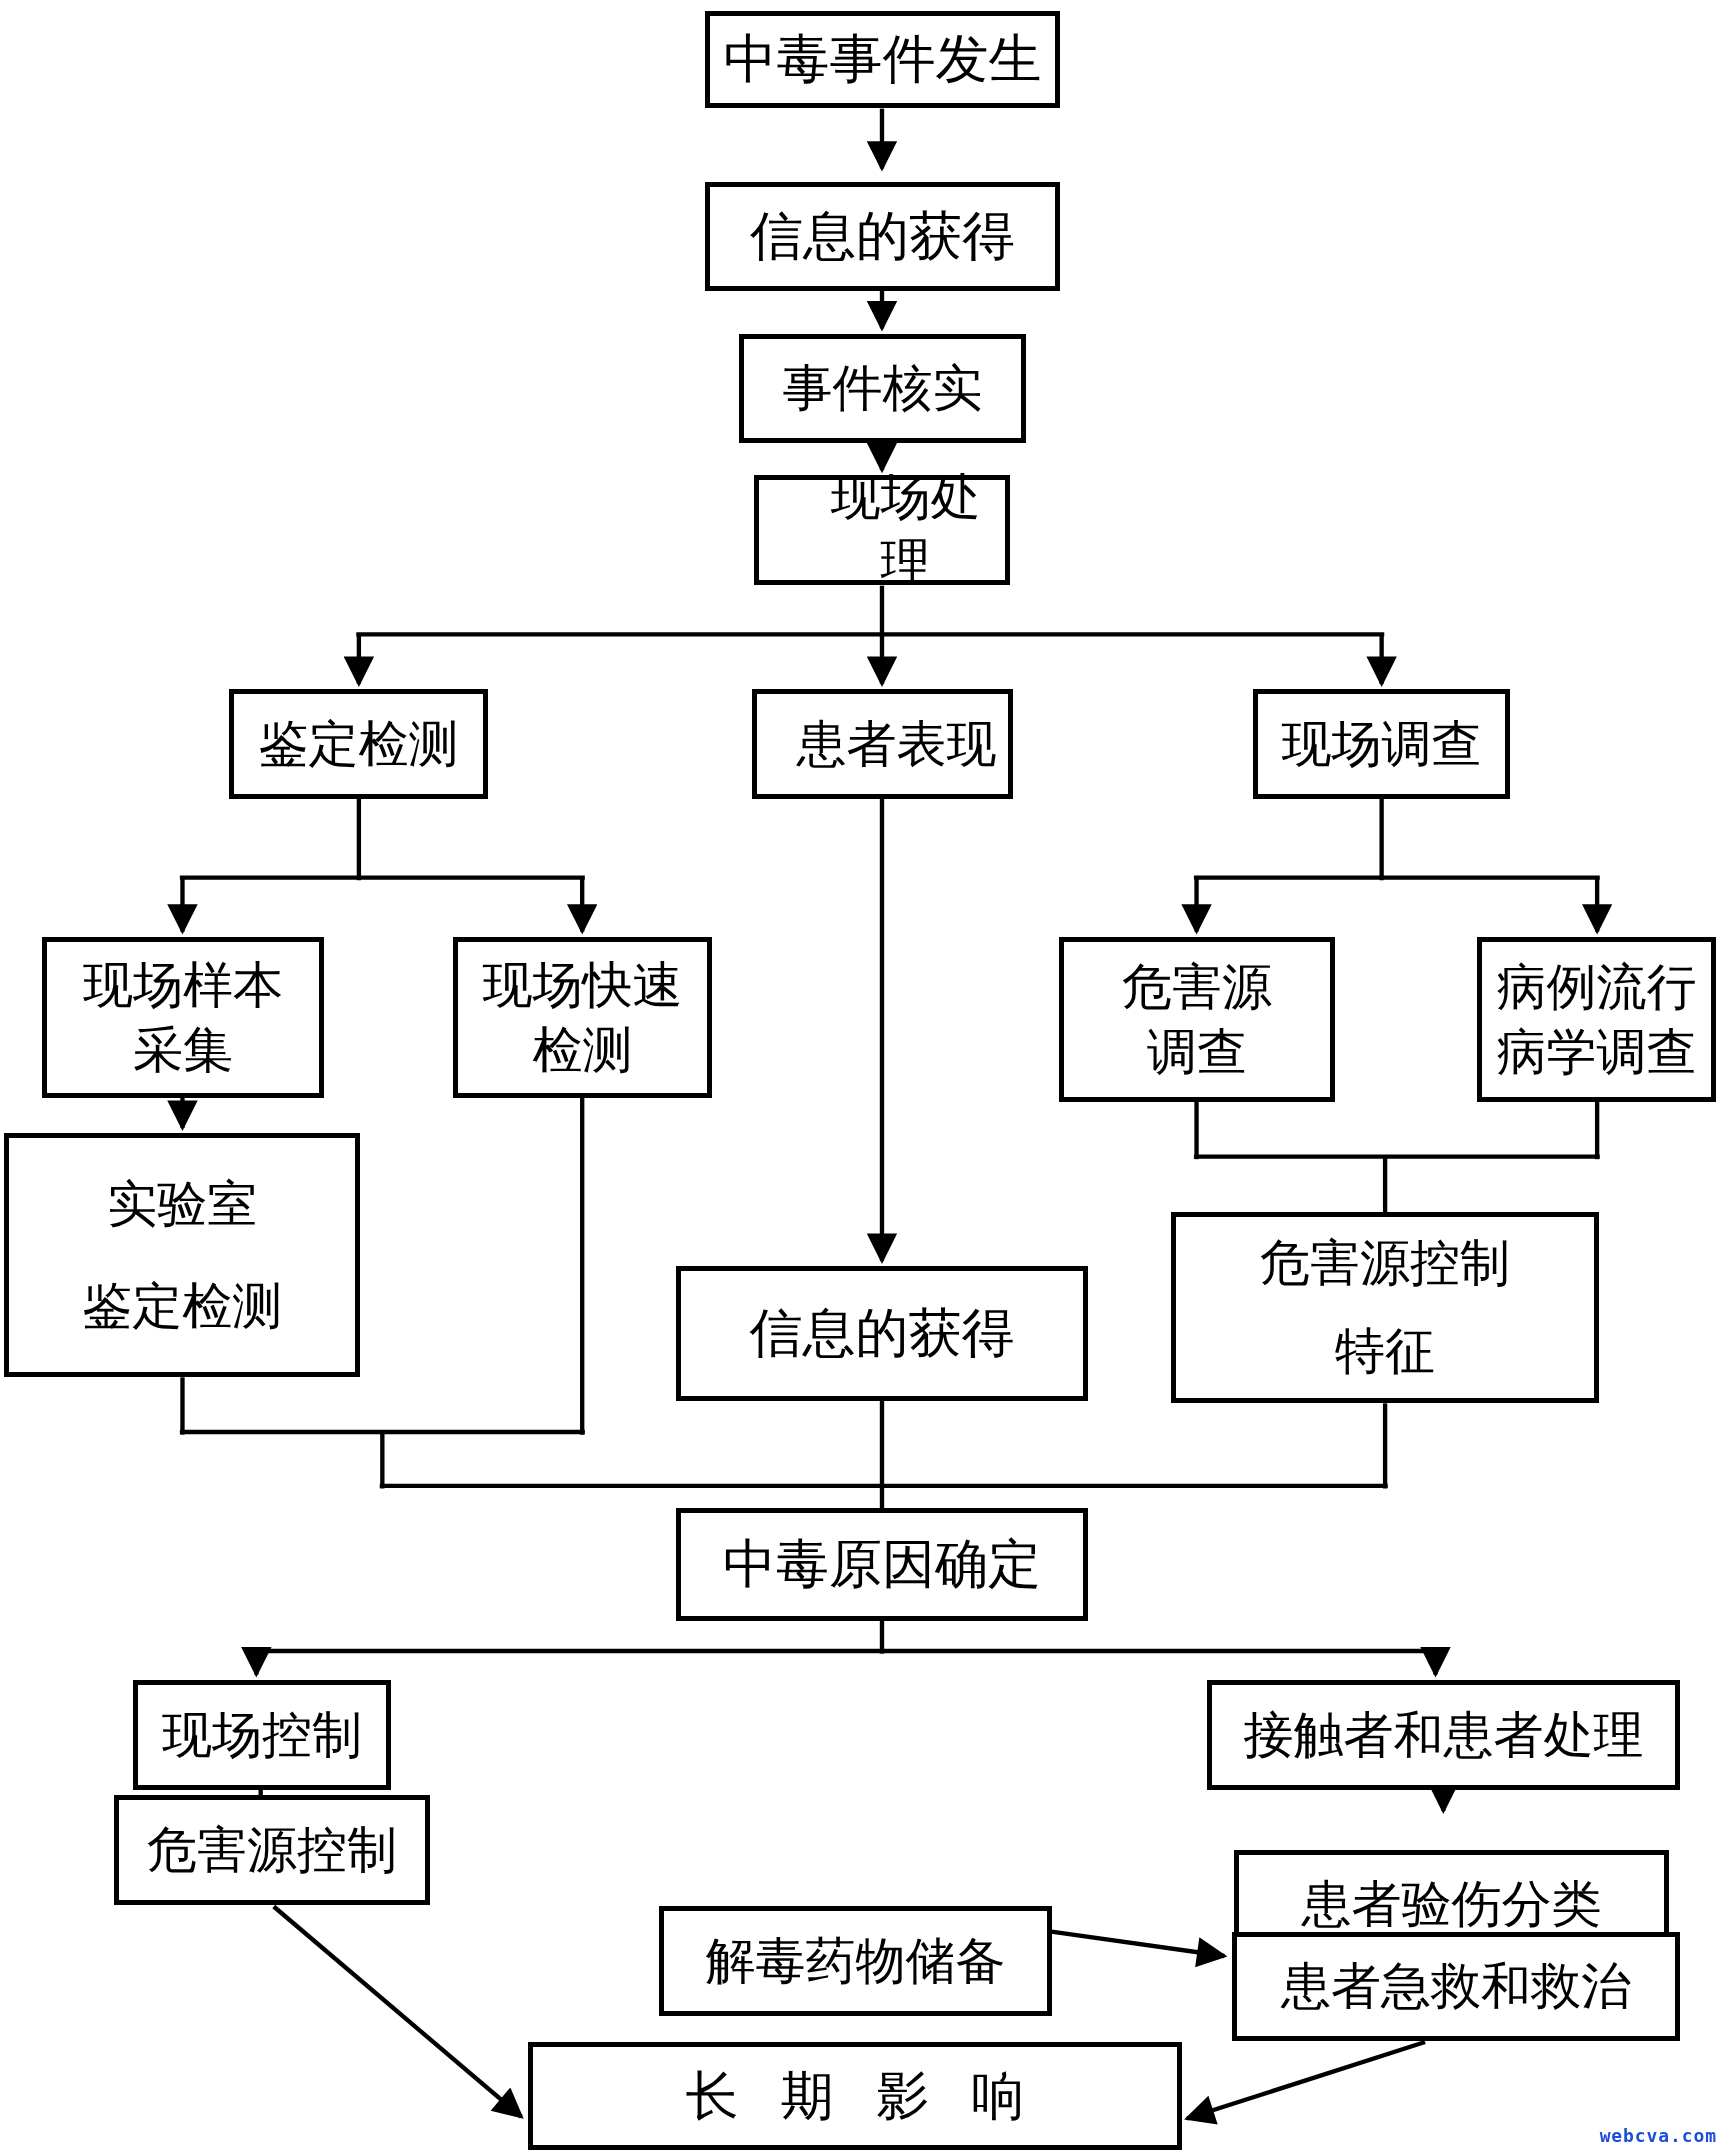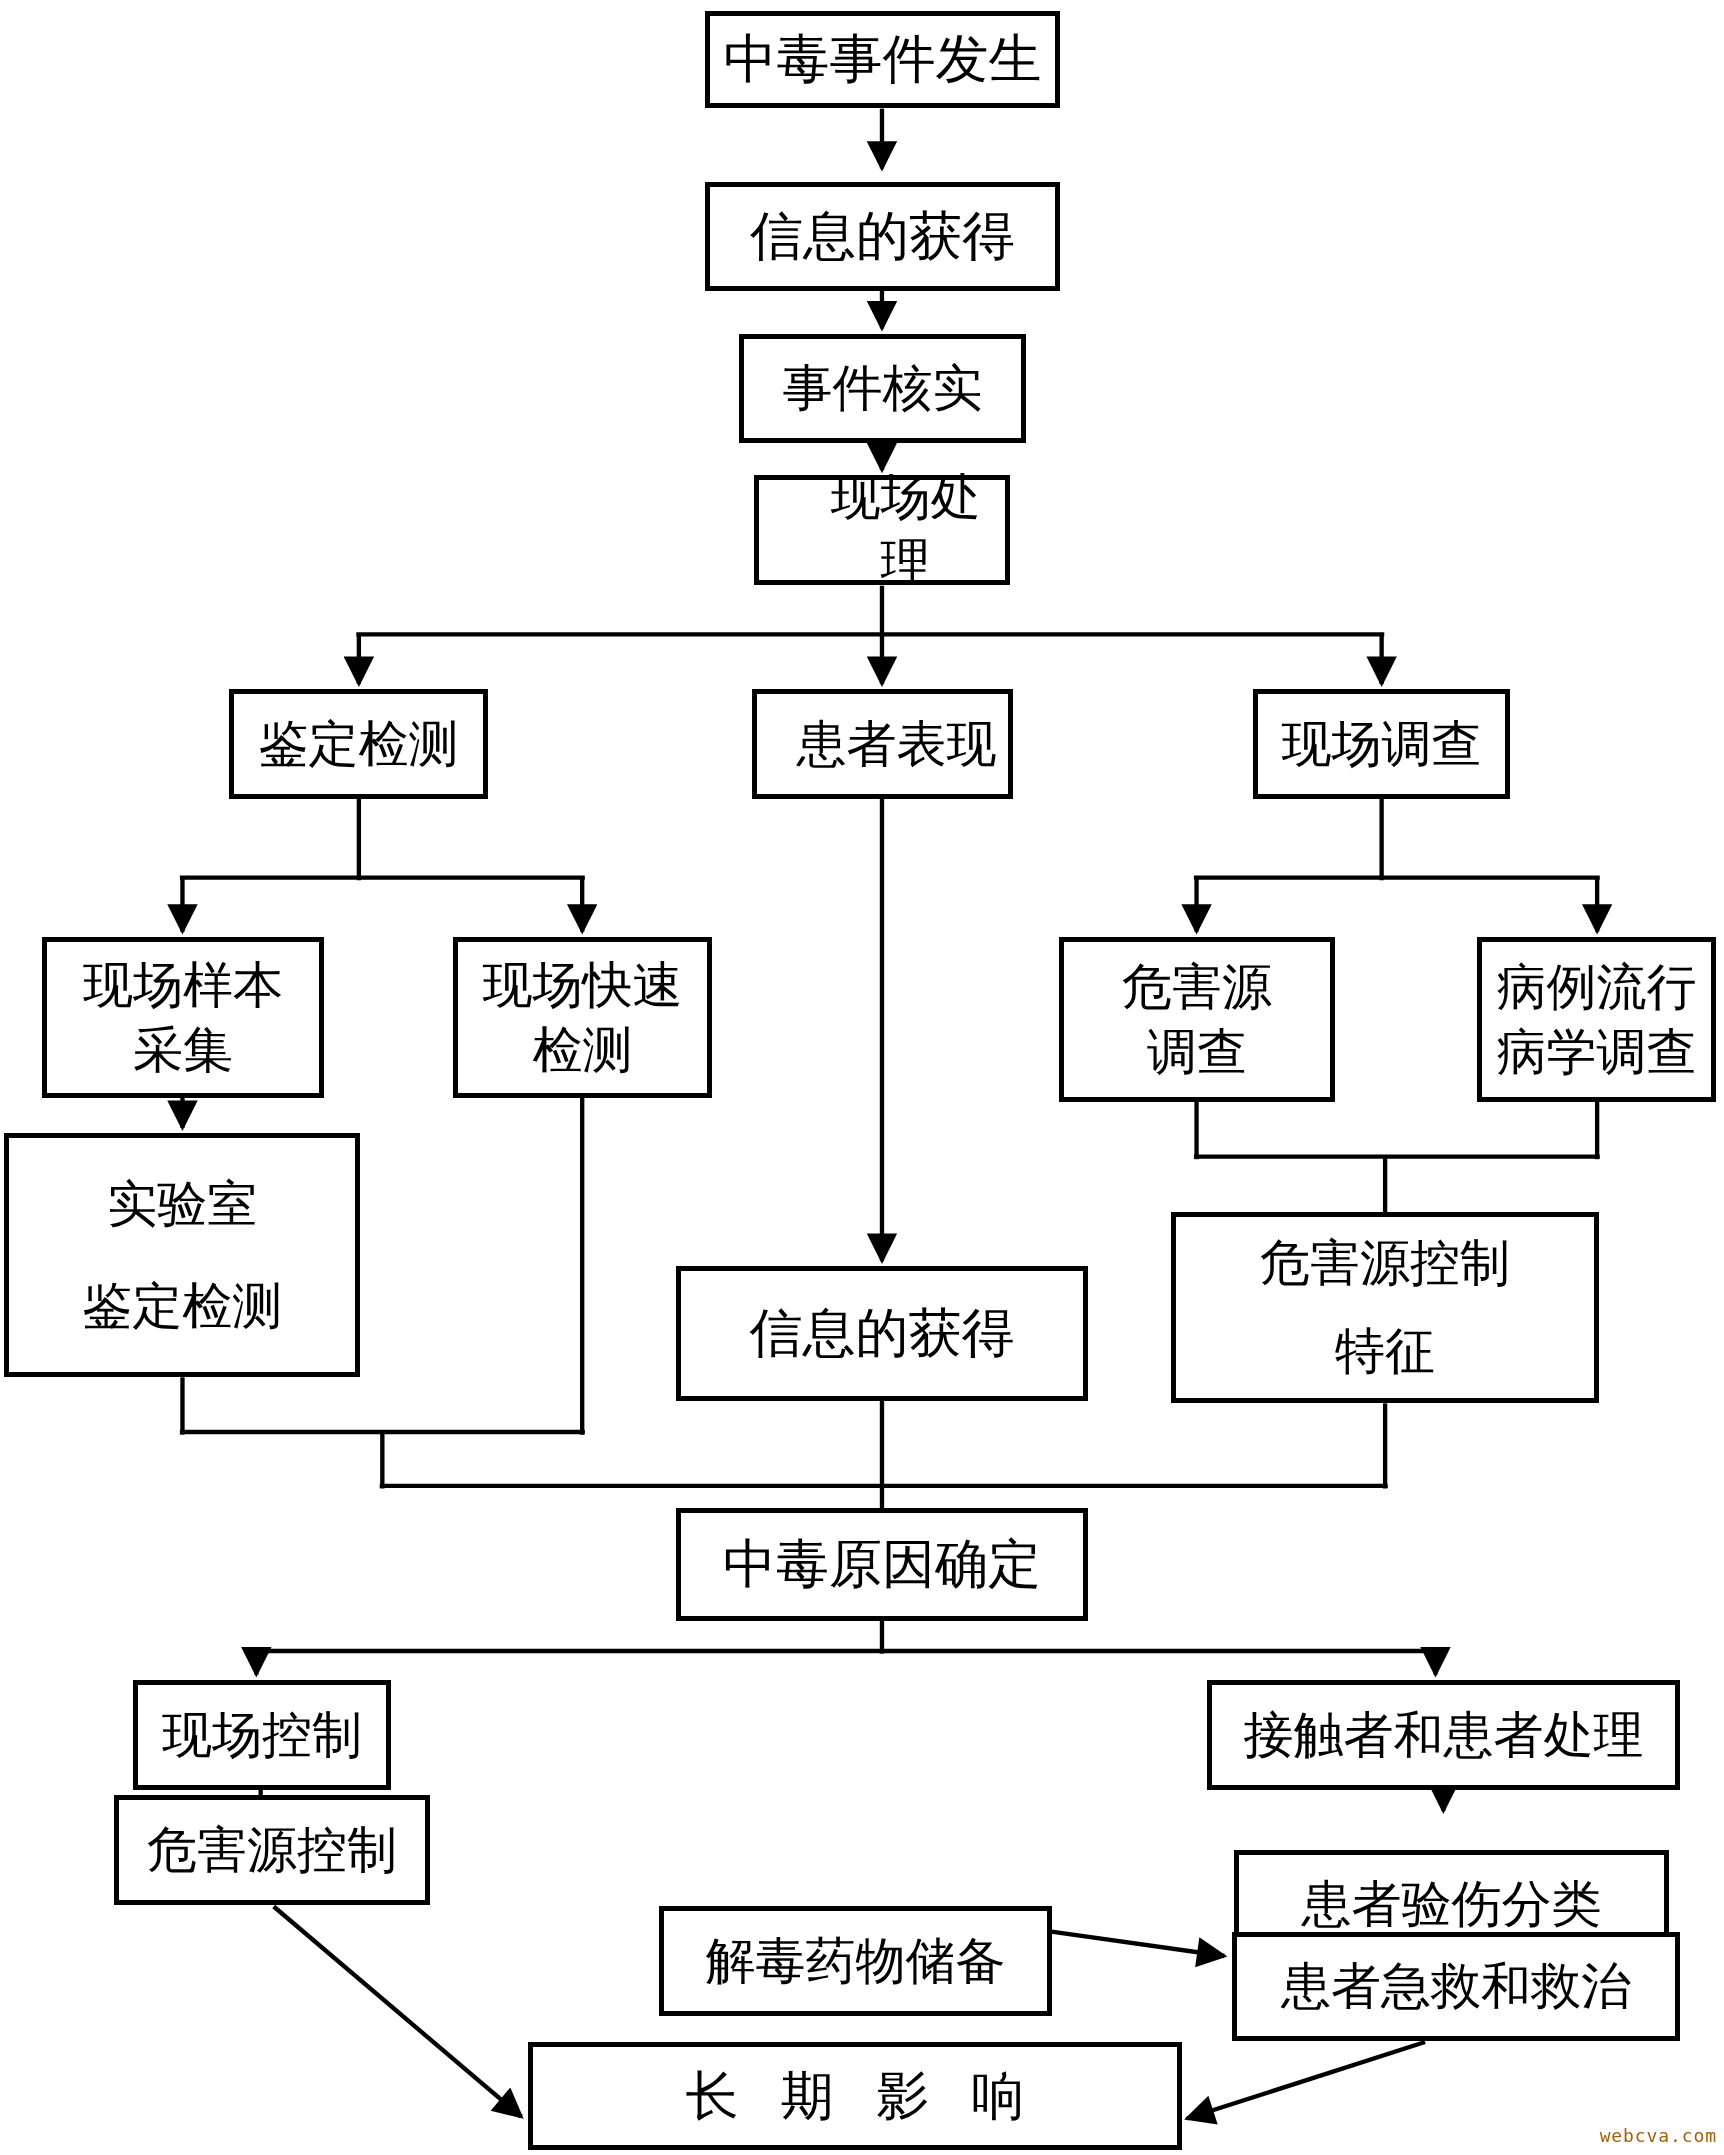--- a/index.html
+++ b/index.html
@@ -30,23 +30,23 @@
   .node.big{font-size:53px;}
   .node.gap{line-height:2.05;}
   .node.gap2{line-height:1.75;}
   .node.spaced{letter-spacing:0.8em;text-indent:0.8em;}
   .watermark{
     position:absolute;
     right:7px;
     bottom:8.7px;
     z-index:3;
     font-family:"DejaVu Sans Mono","Liberation Mono",monospace;
-    font-weight:normal;
+    font-weight:bold;
     font-size:18px;
-    color:#a16207;
+    color:#1d4ed8;
     letter-spacing:0.9px;
   }
 </style>
 </head>
 <body>
 
 <div id="stage">
 
   <svg id="wires" width="1724" height="2155" viewBox="0 0 1984 2480">
     <defs>

